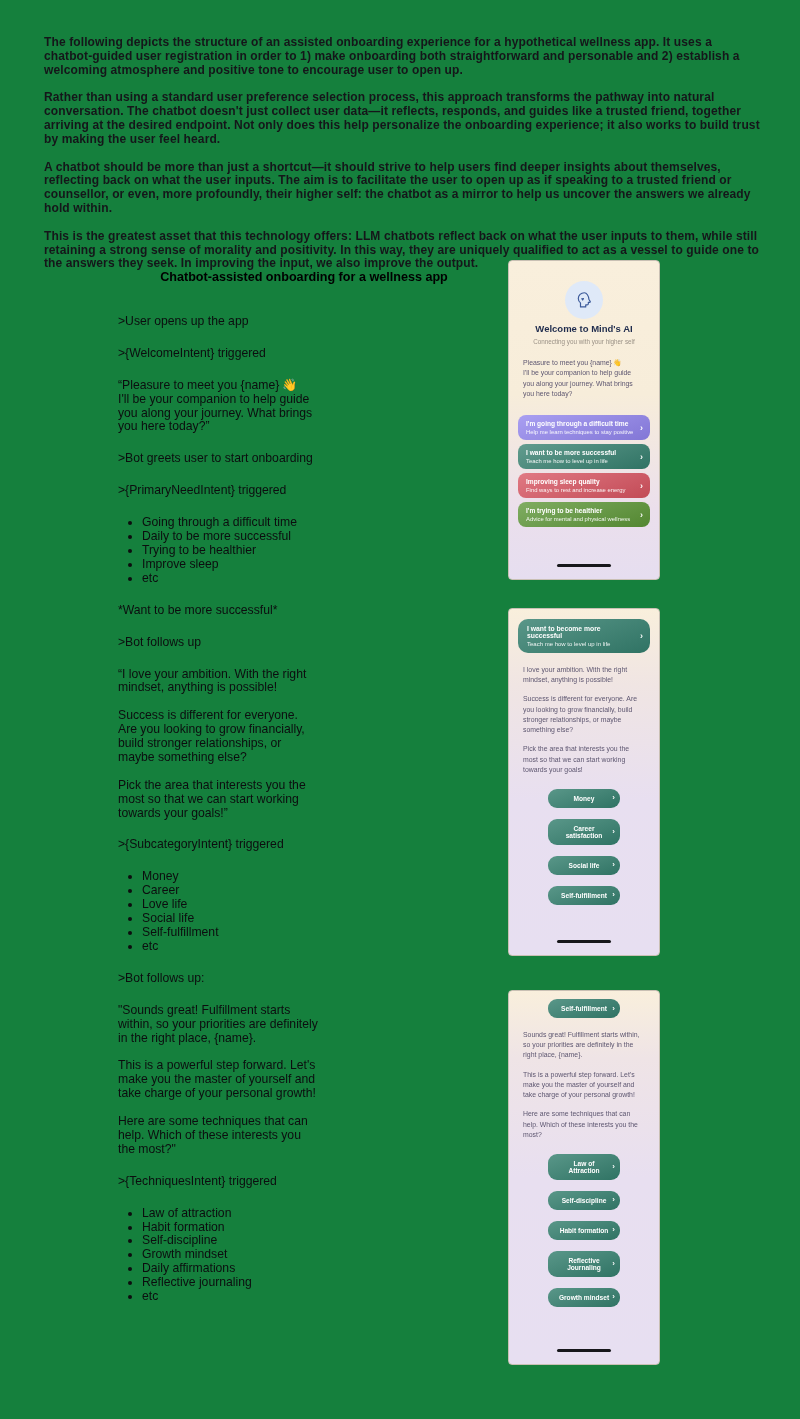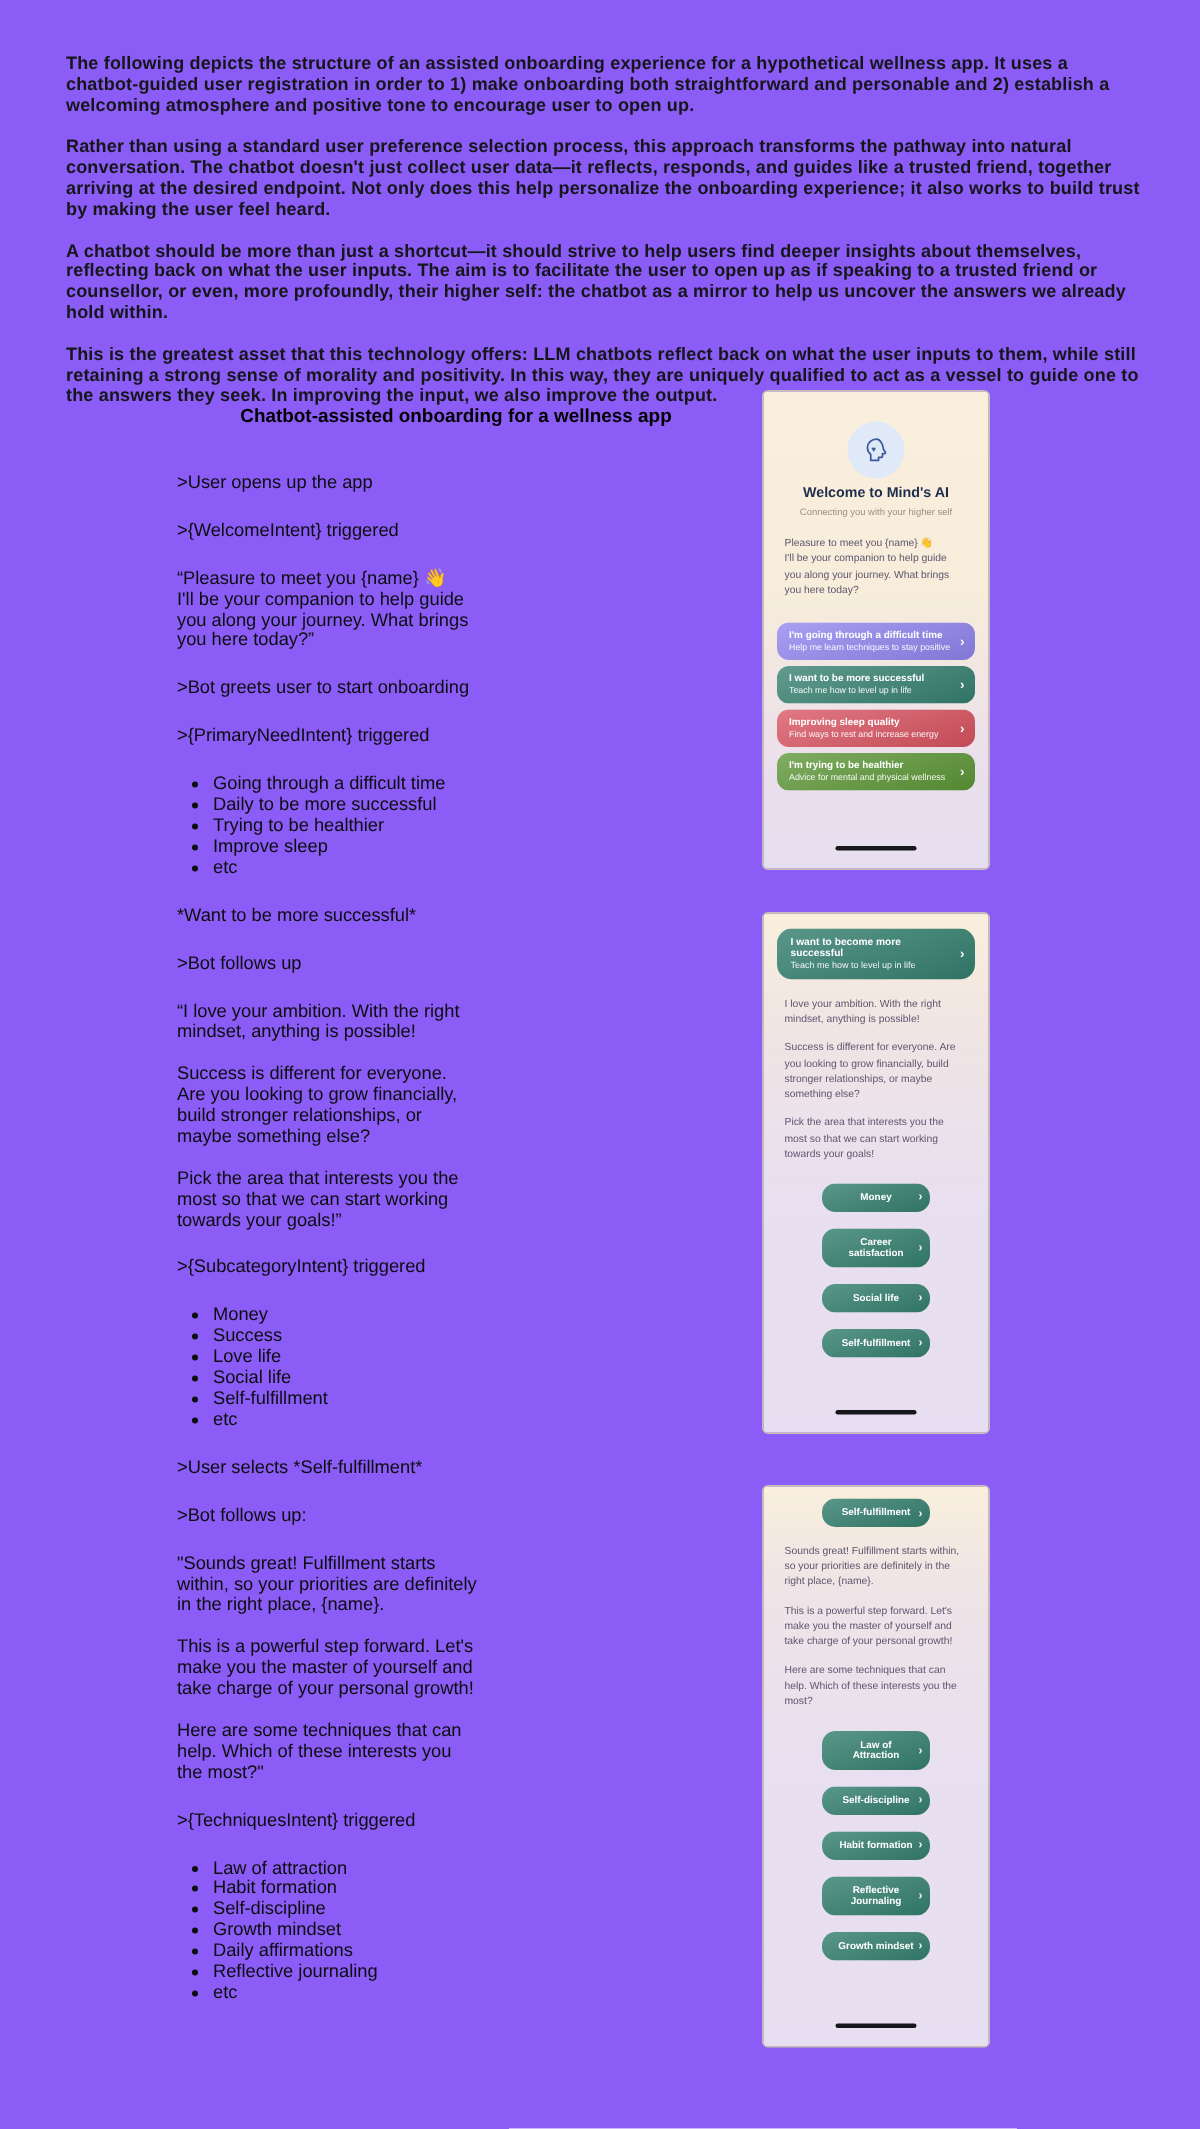--- a/index.html
+++ b/index.html
@@ -1,16 +1,16 @@
 <!DOCTYPE html>
 <html><head>
 <meta charset="utf-8">
 <style>
   html,body{margin:0;padding:0;background:#ffffff;}
-  #canvas{position:relative;width:800px;height:1419px;background:#8b5cf6;overflow:hidden;
+  #canvas{position:relative;width:800px;height:1419px;background:#15803d;overflow:hidden;
           font-family:"Liberation Sans","DejaVu Sans",sans-serif;color:#111;}
 
   
   .intro{position:absolute;left:44px;top:36px;width:718px;font-size:12px;font-weight:600;
          color:#15161a;line-height:13.8px;letter-spacing:.12px;}
   .intro p{margin:0 0 14px;}
 
   
   .flow{position:absolute;left:118px;top:271px;width:372px;font-size:12.2px;line-height:13.9px;color:#0c0d0f;}
   .flow-title{font-weight:bold;font-size:12.6px;margin:0 0 30px;color:#000;text-align:center;}
@@ -97,27 +97,26 @@
 Are you looking to grow financially,
 build stronger relationships, or
 maybe something else?
 
 Pick the area that interests you the
 most so that we can start working
 towards your goals!”</div>
     <div class="blk">&gt;{SubcategoryIntent} triggered</div>
     <ul class="blk">
       <li>Money</li>
-      <li>Success</li>
+      <li>Career</li>
       <li>Love life</li>
       <li>Social life</li>
       <li>Self-fulfillment</li>
       <li>etc</li>
     </ul>
-    <div class="blk">&gt;User selects *Self-fulfillment*</div>
     <div class="blk mt14">&gt;Bot follows up:</div>
     <div class="blk quote">"Sounds great! Fulfillment starts
 within, so your priorities are definitely
 in the right place, {name}.
 
 This is a powerful step forward. Let's
 make you the master of yourself and
 take charge of your personal growth!
 
 Here are some techniques that can

